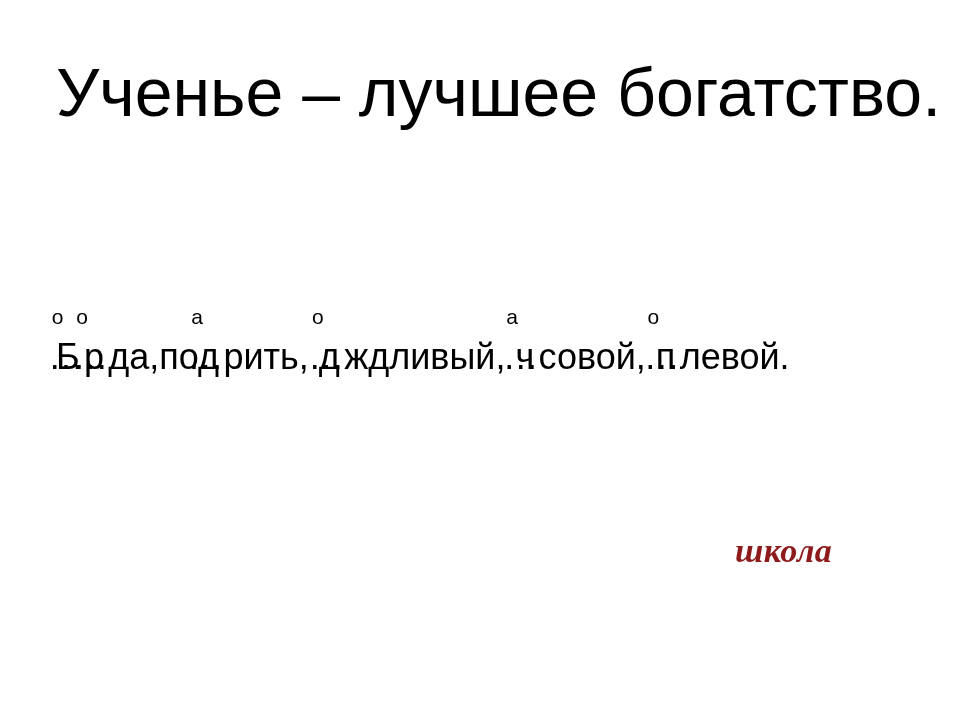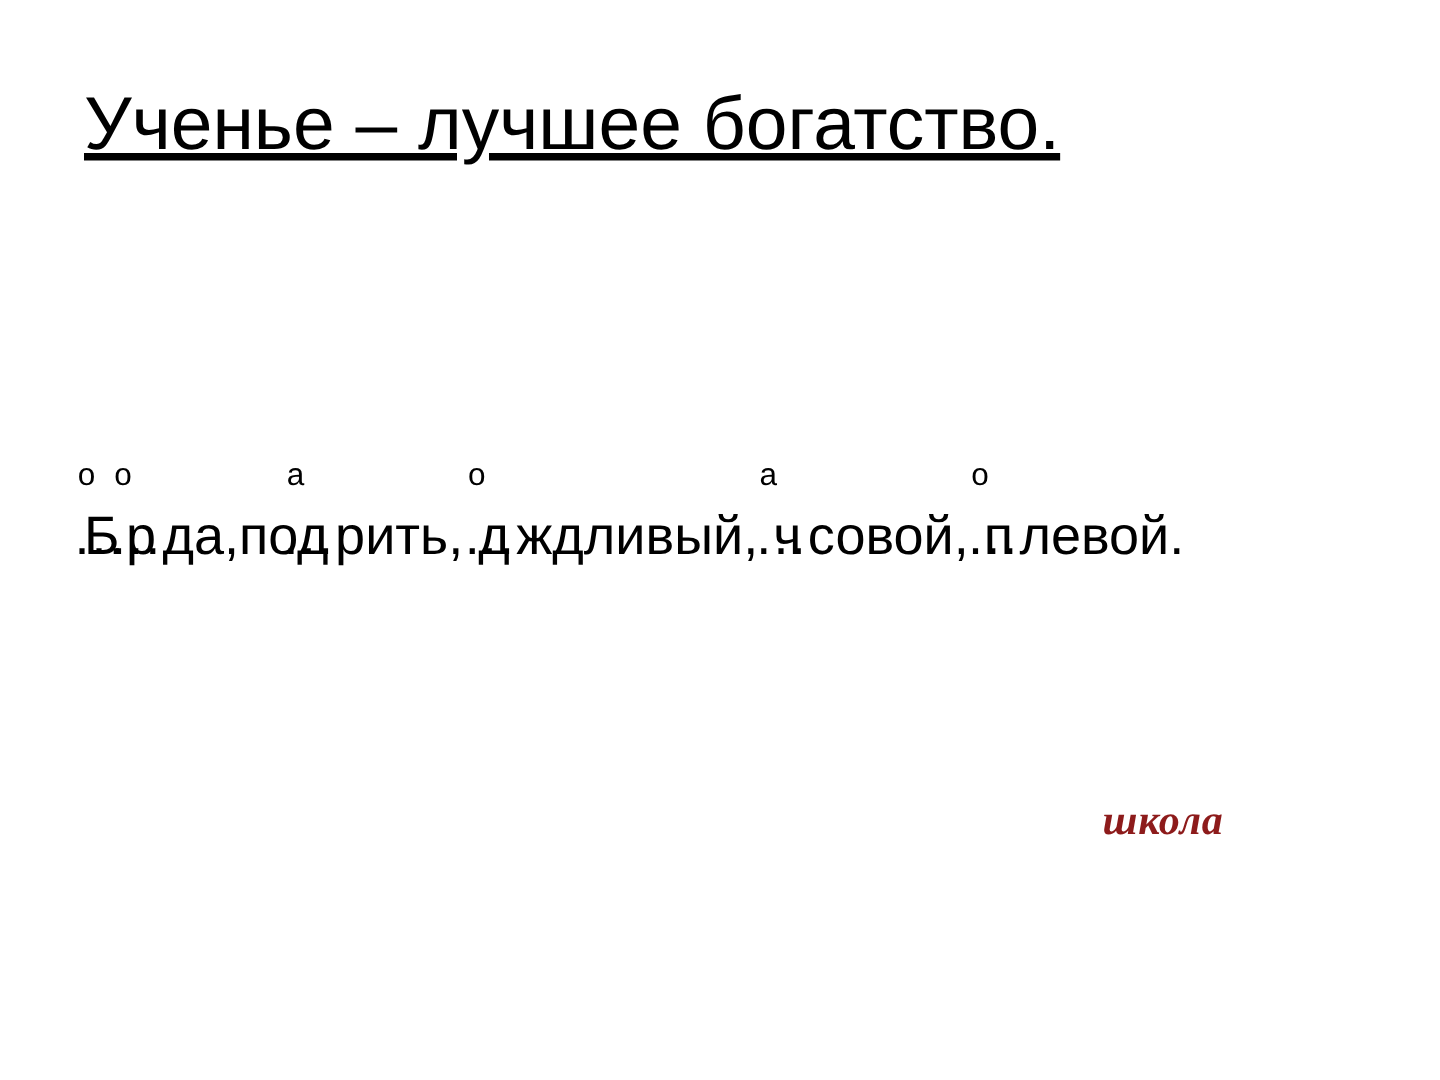--- a/index.html
+++ b/index.html
@@ -26,27 +26,26 @@
     background: #ffffff;
   }
 
   
   .slide-title {
     position: absolute;
     left: 56px;
     top: 54px;
     width: 870px;
     font-family: "Liberation Sans", "DejaVu Sans", sans-serif;
-    font-size: 50px;
+    font-size: 68px;
     font-weight: 400;
     line-height: 1.12;
     letter-spacing: 0px;
     color: #000000;
     white-space: nowrap;
-    text-decoration: underline;
   }
 
   
   .exercise-body {
     position: absolute;
     left: 56px;
     top: 330px;
     width: 840px;
     font-family: "Liberation Sans", "DejaVu Sans", sans-serif;
     font-size: 36px;
@@ -79,21 +78,21 @@
   }
 
   
   .signature {
     position: absolute;
     left: 735px;
     top: 534px;
     font-family: "Liberation Serif", "DejaVu Serif", serif;
     font-style: italic;
     font-weight: 700;
-    font-size: 28px;
+    font-size: 34px;
     line-height: 1;
     color: #8d1b1b;
     letter-spacing: 0.5px;
     white-space: nowrap;
   }
 </style>
 </head>
 <body>
 
 <div class="slide">

